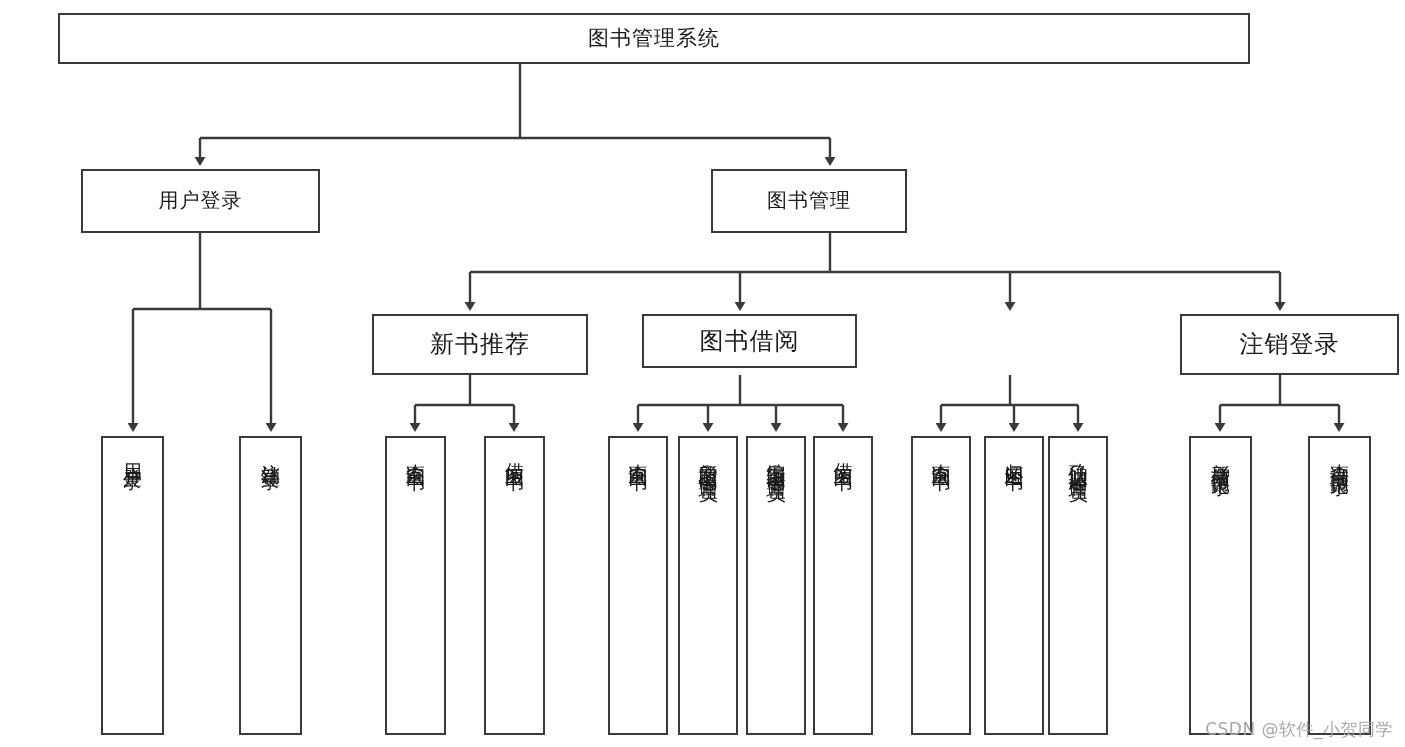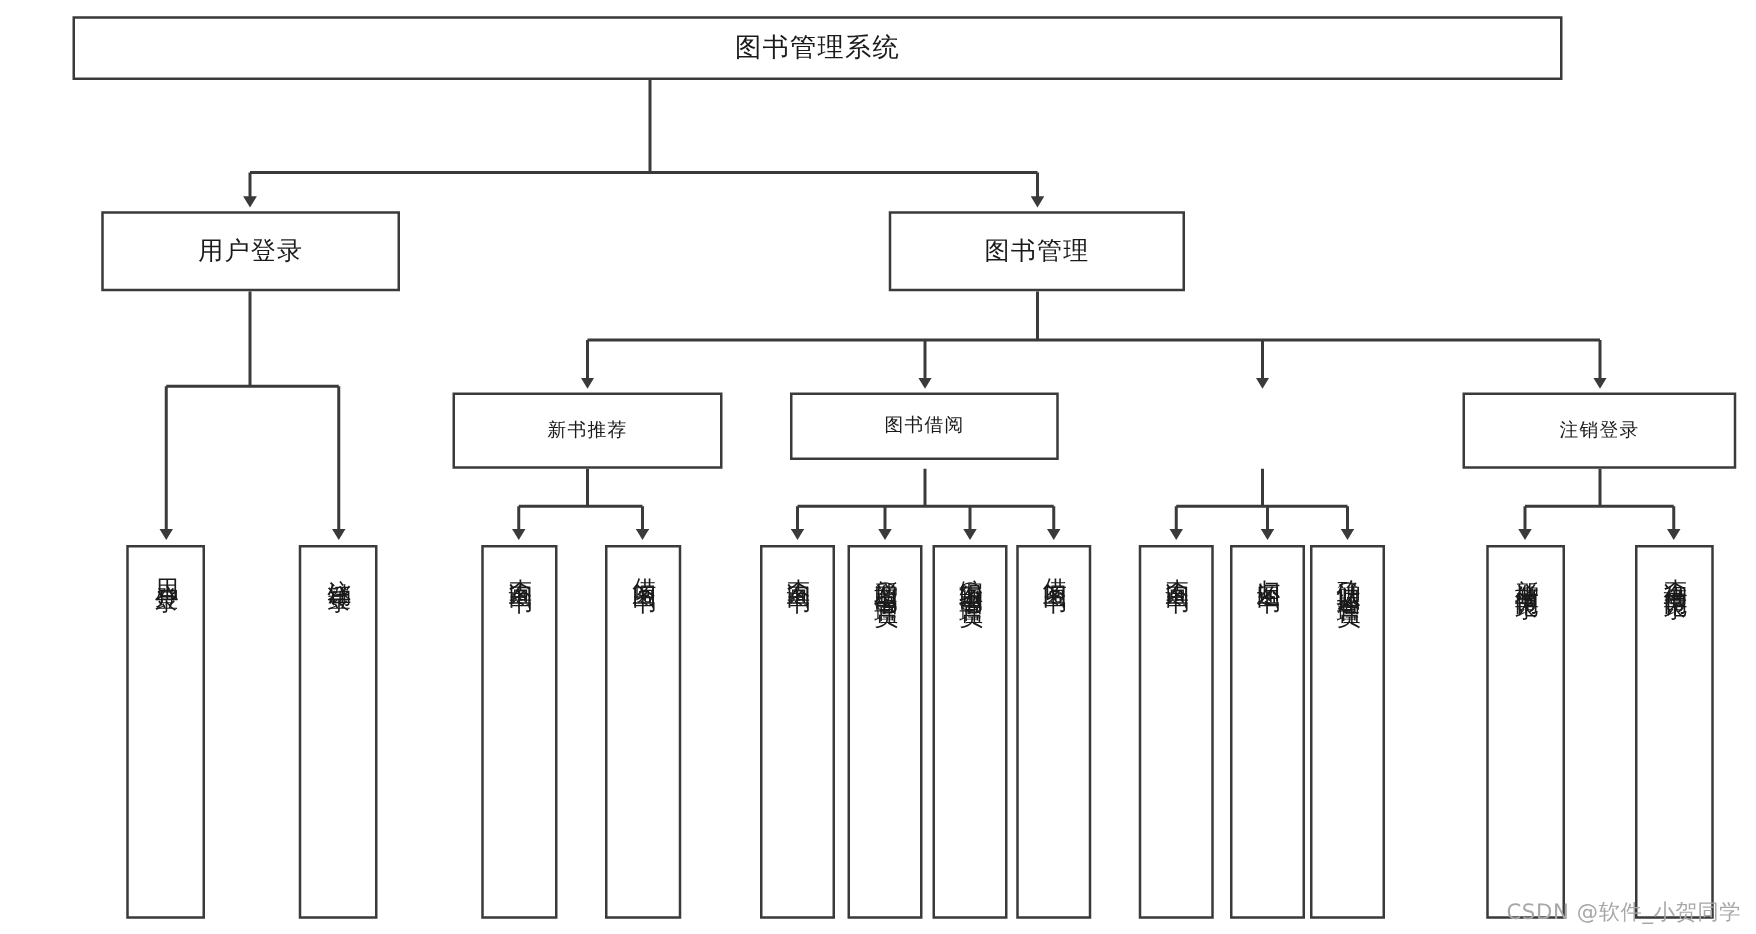--- a/index.html
+++ b/index.html
@@ -35,21 +35,21 @@
     color: #1a1a1a;
   }
   .node-label {
     display: block;
     text-align: center;
     line-height: 1.18;
     letter-spacing: 1px;
   }
   .node.root  { font-size: 21px; }
   .node.lvl2  { font-size: 20px; }
-  .node.lvl3  { font-size: 15px; }
+  .node.lvl3  { font-size: 24px; margin-left: 10px; }
   .node.leaf  {
     font-size: 19px;
     align-items: flex-start;
     padding-top: 10px;
   }
   .node.leaf .node-label {
     writing-mode: vertical-rl;
     text-orientation: upright;
     letter-spacing: 3px;
     line-height: 1.05;
@@ -121,21 +121,21 @@
     </g>
   </svg>
 
   <div class="node root" style="left: 18px; top: 13px; width: 1192px; height: 51px; margin-left: 40px;">
     <span class="node-label">图书管理系统</span>
   </div>
 
   <div class="node lvl2" style="left: 81px; top: 169px; width: 239px; height: 64px;">
     <span class="node-label">用户登录</span>
   </div>
-  <div class="node lvl2" style="left: 711px; top: 169px; width: 237px; height: 64px;">
+  <div class="node lvl2" style="left: 711px; top: 169px; width: 196px; height: 64px;">
     <span class="node-label">图书管理</span>
   </div>
 
   <div class="node lvl3" style="left: 362px; top: 314px; width: 216px; height: 61px;">
     <span class="node-label">新书推荐</span>
   </div>
   <div class="node lvl3" style="left: 632px; top: 314px; width: 215px; height: 54px;">
     <span class="node-label">图书借阅</span>
   </div>
   <div class="node lvl3" style="left: 1170px; top: 314px; width: 219px; height: 61px;">

